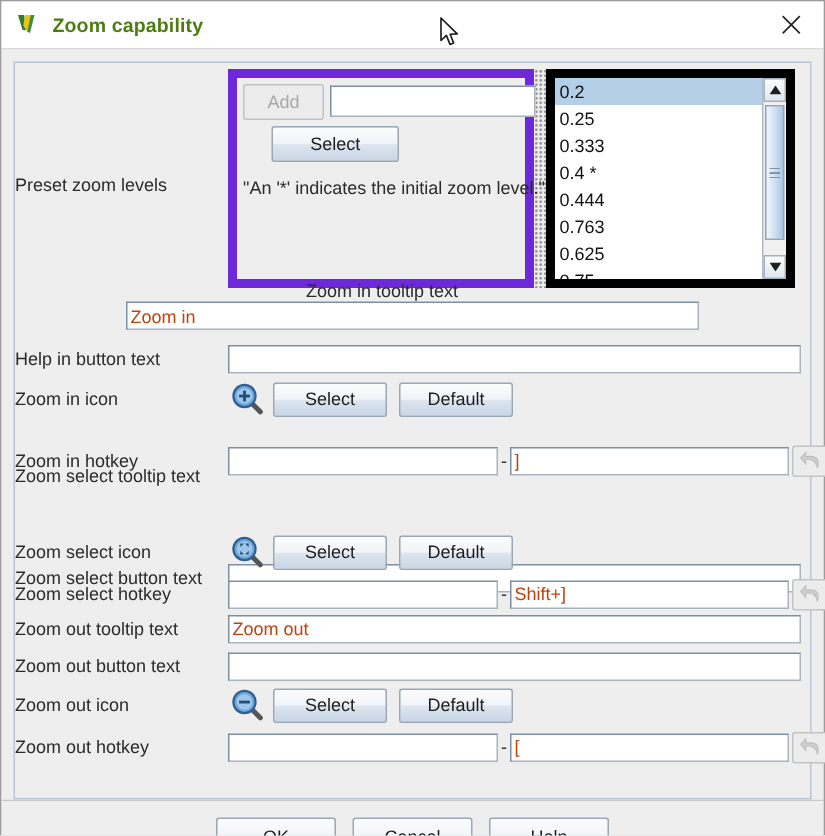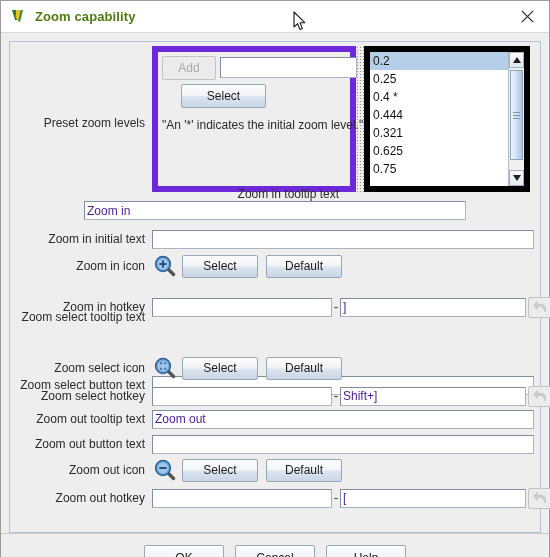--- a/index.html
+++ b/index.html
@@ -96,21 +96,21 @@
   .row {
     position: absolute;
     left: 0;
     right: 0;
     display: flex;
     align-items: center;
   }
   .lbl {
     width: 142px;
     min-width: 142px;
-    text-align: right;
+    text-align: left;
     padding-right: 7px;
     box-sizing: border-box;
     font-size: 12px;
     color: #2b2b2b;
     white-space: nowrap;
   }
   .fieldzone {
     flex: 1 1 auto;
     display: flex;
     align-items: center;
@@ -119,21 +119,21 @@
   
   .tf {
     border: 1px solid #7d8ea0;
     border-right-color: #a9b4c0;
     border-bottom-color: #a9b4c0;
     background: #ffffff;
     height: 19px;
     box-sizing: border-box;
     font-family: "Liberation Sans", sans-serif;
     font-size: 12px;
-    color: #4c1d95;
+    color: #c2410c;
     padding: 0 2px;
     line-height: 17px;
     outline: none;
     overflow: hidden;
     white-space: nowrap;
   }
   .tf.wide { width: 382px; }
 
   
   .btn {
@@ -400,23 +400,24 @@
             <div id="remove-btn" class="btn">Select</div>
             <div id="hint-text">"An '*' indicates the initial zoom level."</div>
           </div>
 
           <div id="splitter"></div>
 
           <div id="list-wrap">
             <div id="list">
               <div class="list-item sel">0.2</div>
               <div class="list-item">0.25</div>
+              <div class="list-item">0.333</div>
               <div class="list-item">0.4 *</div>
               <div class="list-item">0.444</div>
-              <div class="list-item">0.321</div>
+              <div class="list-item">0.763</div>
               <div class="list-item">0.625</div>
               <div class="list-item">0.75</div>
             </div>
             <div id="vscroll">
               <div class="sb-arrow" id="sb-up">
                 <svg width="8" height="6" viewBox="0 0 8 6">
                     <polygon points="4,0 8,6 0,6" fill="#1f1f1f"></polygon>
                   </svg>
               </div>
               <div id="sb-thumb">
@@ -434,21 +435,21 @@
       </div>
 
       <div class="row" style="top:145px;height:22px;flex-direction:column;">
         <div class="lbl">Zoom in tooltip text</div>
         <div class="fieldzone">
           <input class="tf wide" type="text" value="Zoom in" style="">
         </div>
       </div>
 
       <div class="row" style="top:186px;height:22px;">
-        <div class="lbl">Zoom in initial text</div>
+        <div class="lbl">Help in button text</div>
         <div class="fieldzone">
           <input class="tf wide" type="text" value="" style="">
         </div>
       </div>
 
       <div class="row" style="top:211px;height:26px;">
         <div class="lbl">Zoom in icon</div>
         <div class="fieldzone">
           <span class="iconcell">
             <svg width="22" height="22" viewBox="0 0 22 22">

